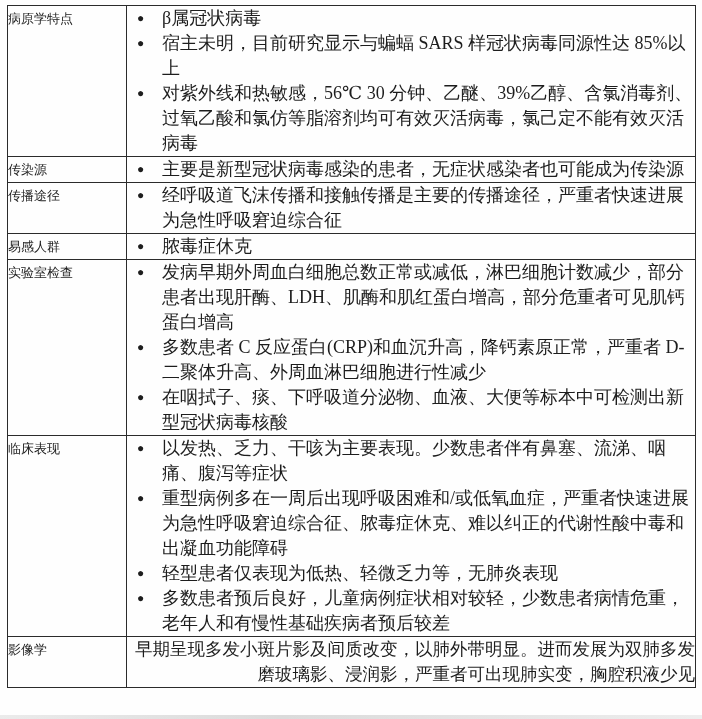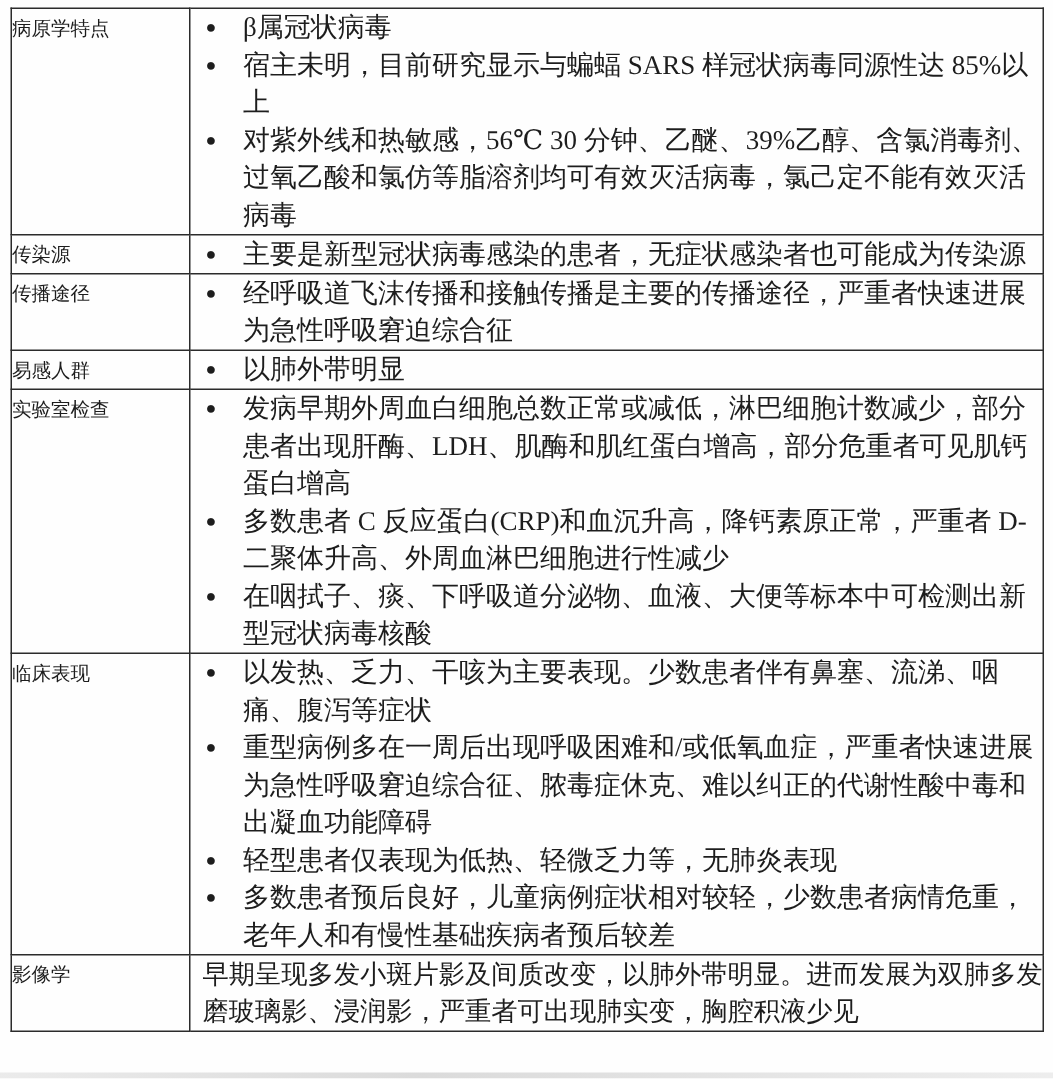--- a/index.html
+++ b/index.html
@@ -55,20 +55,21 @@
   }
   .bullet-text {
     flex: 1;
     font-size: 18px;
     line-height: 25px;
   }
   .plain-text {
     padding-left: 8px;
     font-size: 17.5px;
     line-height: 25px;
+    text-align: right;
   }
   .scan-strip {
     position: absolute;
     left: 0;
     bottom: 0;
     width: 100%;
     height: 4px;
     background: linear-gradient(to right, #e6e6e6, #d2d2d2 40%, #e9e9e9);
     opacity: 0.8;
   }
@@ -115,21 +116,21 @@
               <span class="bullet-text">经呼吸道飞沫传播和接触传播是主要的传播途径，严重者快速进展为急性呼吸窘迫综合征</span>
             </div>
           </td>
   </tr>
 
   <tr>
     <td class="label-cell">易感人群</td>
     <td class="content-cell">
             <div class="bullet-item">
               <span class="bullet-marker">●</span>
-              <span class="bullet-text">以肺外带明显</span>
+              <span class="bullet-text">脓毒症休克</span>
             </div>
           </td>
   </tr>
 
 
   <tr>
     <td class="label-cell">实验室检查</td>
     <td class="content-cell">
             <div class="bullet-item">
               <span class="bullet-marker">●</span>

